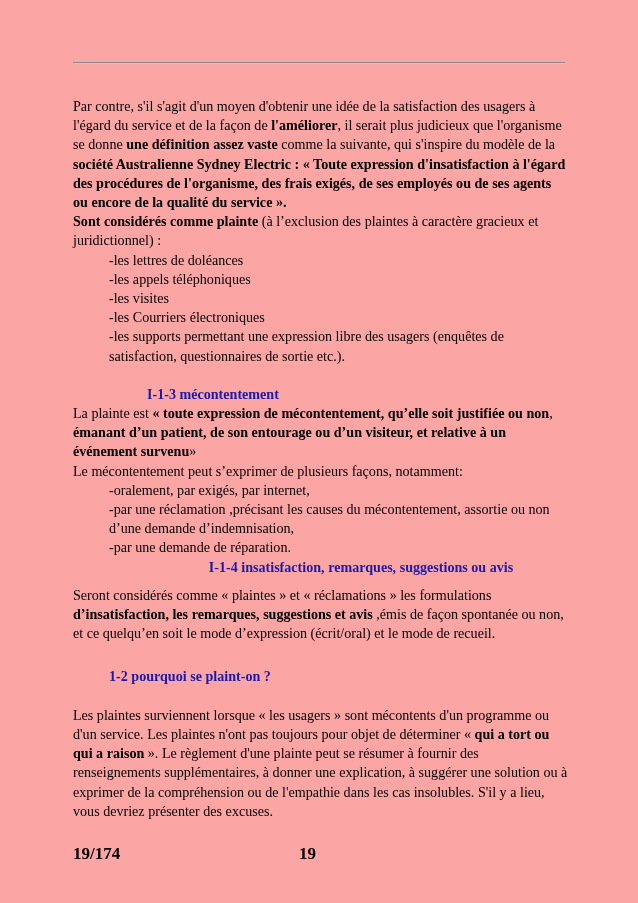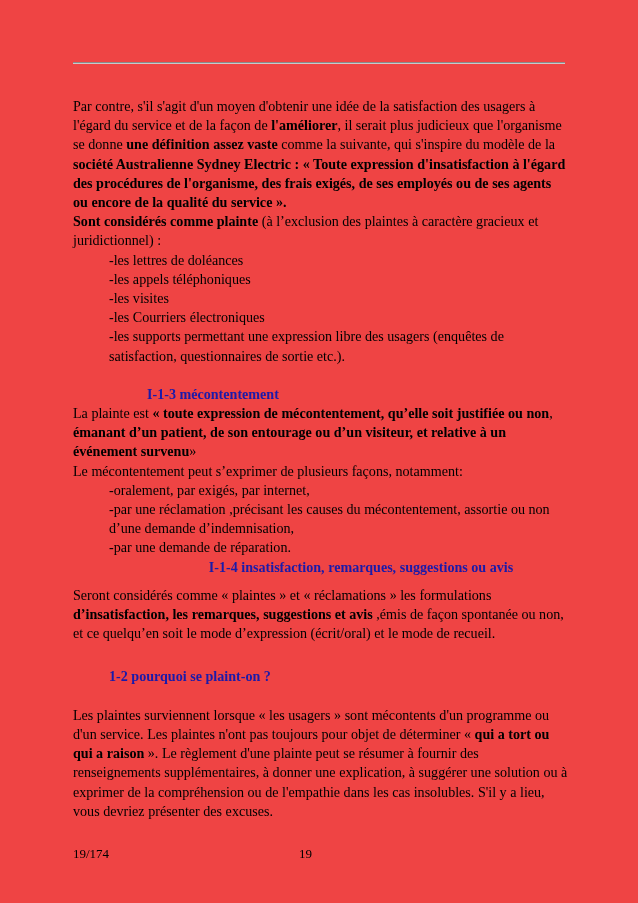--- a/index.html
+++ b/index.html
@@ -11,21 +11,21 @@
     width: 638px;
     height: 903px;
     position: relative;
     font-family: "Liberation Serif", "DejaVu Serif", serif;
     color: #000000;
     overflow: hidden;
   }
   .page {
     position: absolute;
     inset: 0;
-    background: #ef4444;
+    background: #fca5a5;
   }
   
   .header-rule {
     position: absolute;
     left: 73px;
     top: 62px;
     width: 492px;
     height: 2px;
     background: linear-gradient(to bottom, #8a8a8a 0 1px, #c9c9c9 1px 2px);
   }
@@ -62,23 +62,24 @@
   .head-wrap.i-small { padding-left: 36px; }
   .spacer-sm { height: 9px; }
   .spacer-md { height: 19px; }
   .spacer-lg { height: 24px; }
   h3.sec-head > span { display: inline; }
   .footer {
     position: absolute;
     left: 73px;
     top: 846px;
     width: 496px;
-    font-size: 13px;
+    font-size: 17px;
     line-height: 16px;
     height: 16px;
+    font-weight: bold;
   }
   .footer .f-left {
     position: absolute;
     left: 0;
     top: 0;
   }
   .footer .f-num {
     position: absolute;
     left: 226px;
     top: 0;

